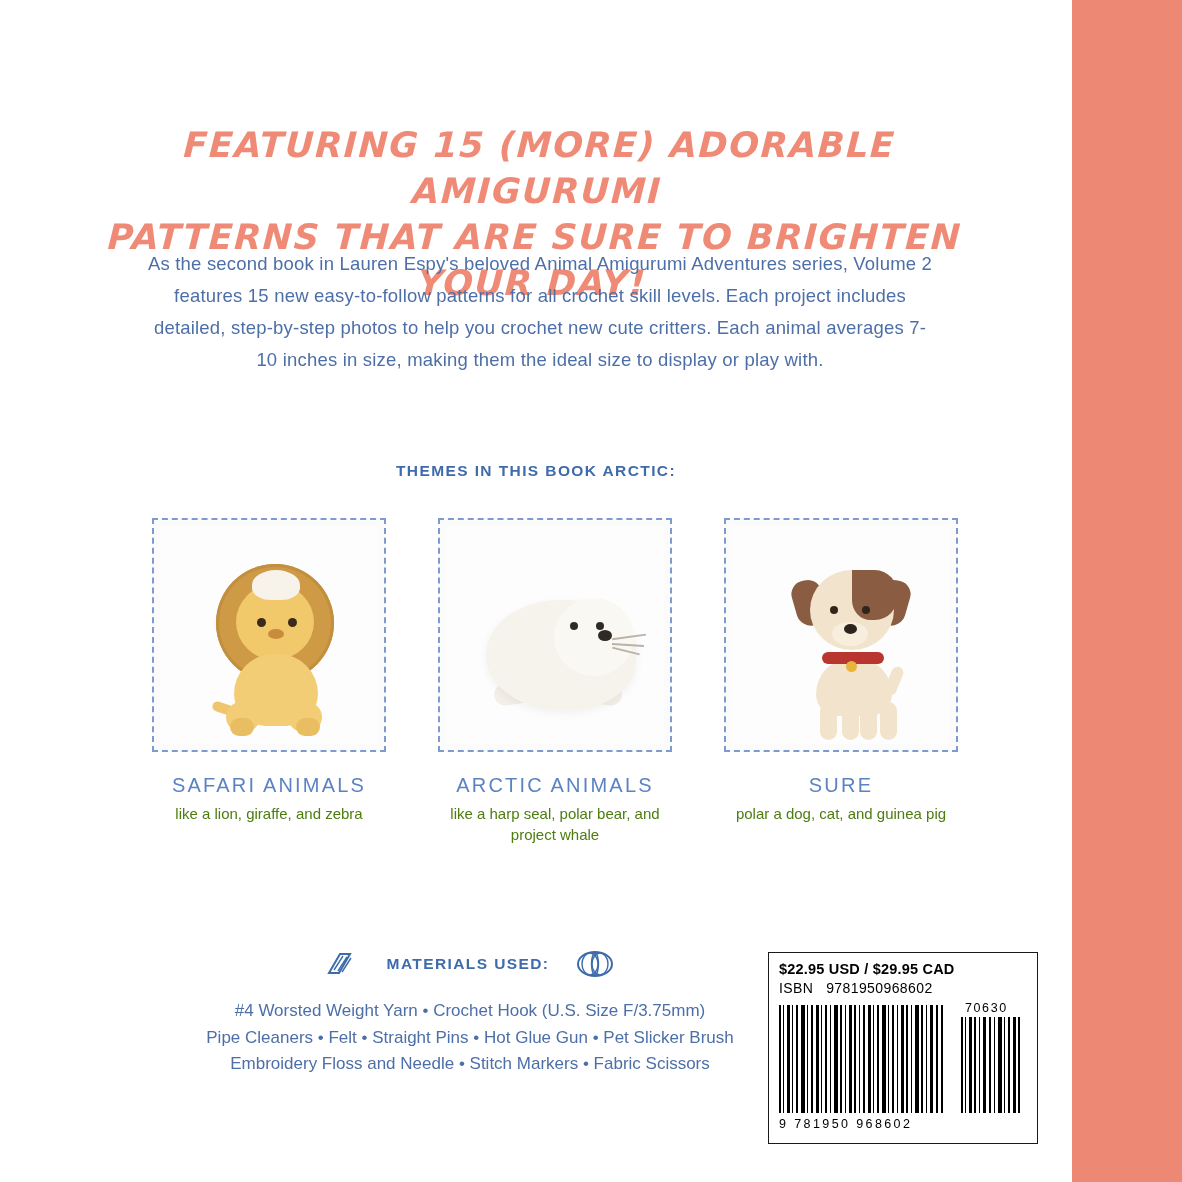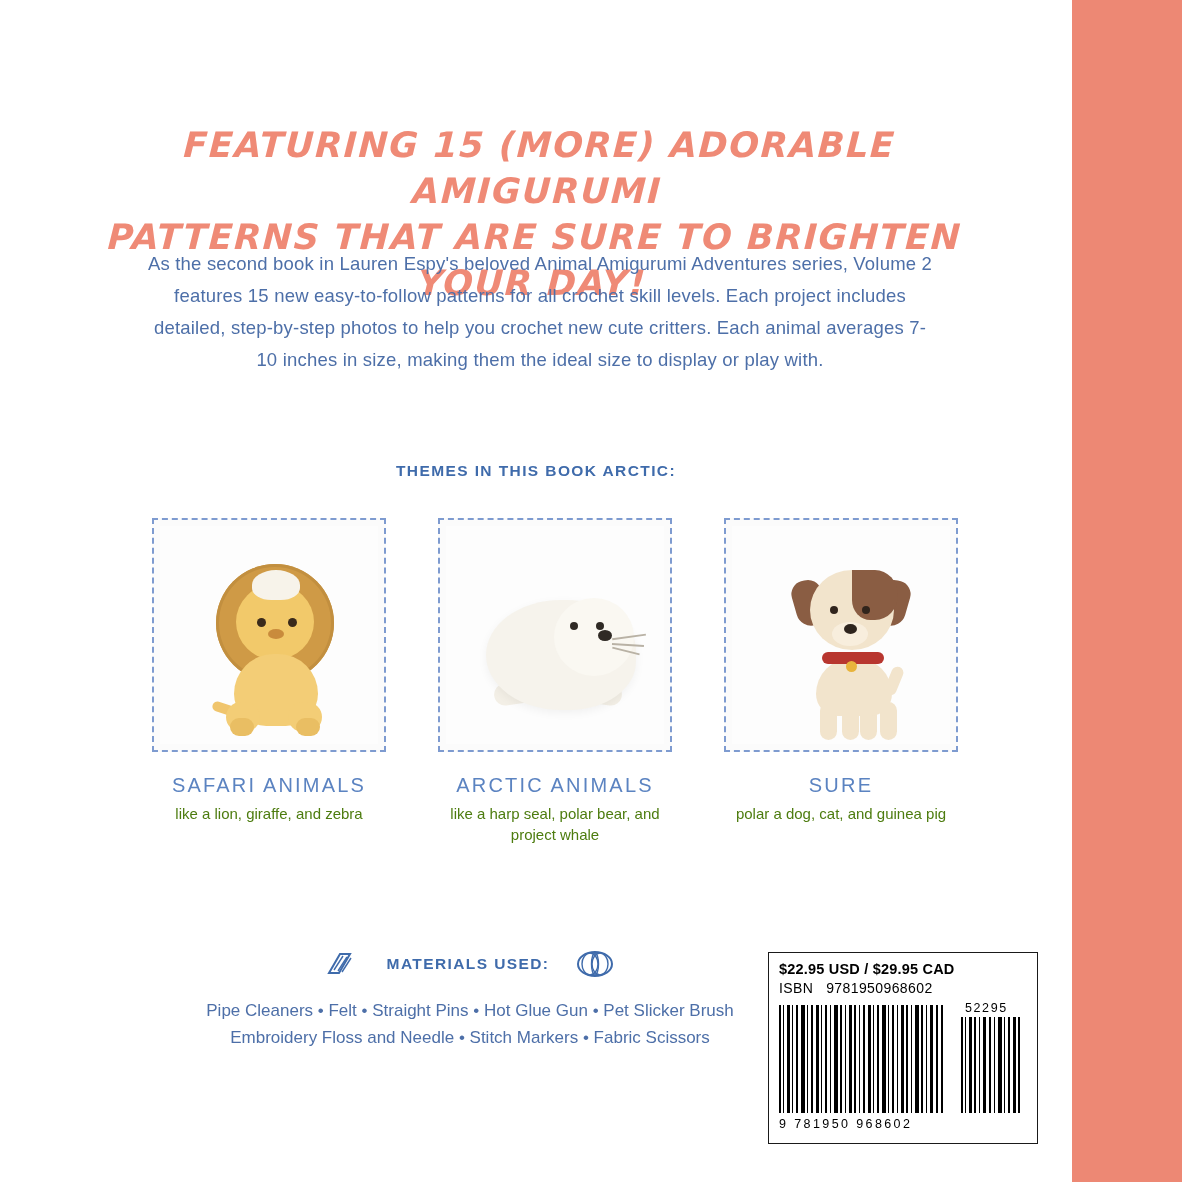--- a/index.html
+++ b/index.html
@@ -540,32 +540,33 @@
         <svg class="icon-svg" width="38" height="28" viewBox="0 0 38 28">
           <ellipse cx="19" cy="14" rx="17" ry="12" fill="none" stroke="#3f6bab" stroke-width="2"></ellipse>
           <ellipse cx="14" cy="14" rx="8" ry="11" fill="none" stroke="#3f6bab" stroke-width="1.4"></ellipse>
           <ellipse cx="24" cy="14" rx="8" ry="11" fill="none" stroke="#3f6bab" stroke-width="1.4"></ellipse>
           <ellipse cx="19" cy="14" rx="3.5" ry="11" fill="none" stroke="#3f6bab" stroke-width="1.4"></ellipse>
         </svg>
       </span>
     </div>
 
     <div class="materials-list">
+      <div>#4 Worsted Weight Yarn  •  Crochet Hook (U.S. Size F/3.75mm)</div>
       <div>Pipe Cleaners  •  Felt  •  Straight Pins  •  Hot Glue Gun  •  Pet Slicker Brush</div>
       <div>Embroidery Floss and Needle  •  Stitch Markers  •  Fabric Scissors</div>
     </div>
 
 
     <div class="barcode-box">
       <div class="price-line">$22.95 USD / $29.95 CAD</div>
       <div class="isbn-line">
         <span>ISBN</span>
         &nbsp;&nbsp;<span>9781950968602</span>
       </div>
-      <div class="addon-num">52295</div>
+      <div class="addon-num">70630</div>
       <div class="bars-row">
         <div class="bars-main">
           <div class="bar" style="left:0px;width:2px;"></div>
           <div class="bar" style="left:4px;width:1px;"></div>
           <div class="bar" style="left:8px;width:3px;"></div>
           <div class="bar" style="left:13px;width:1px;"></div>
           <div class="bar" style="left:17px;width:2px;"></div>
           <div class="bar" style="left:22px;width:4px;"></div>
           <div class="bar" style="left:28px;width:1px;"></div>
           <div class="bar" style="left:32px;width:2px;"></div>

